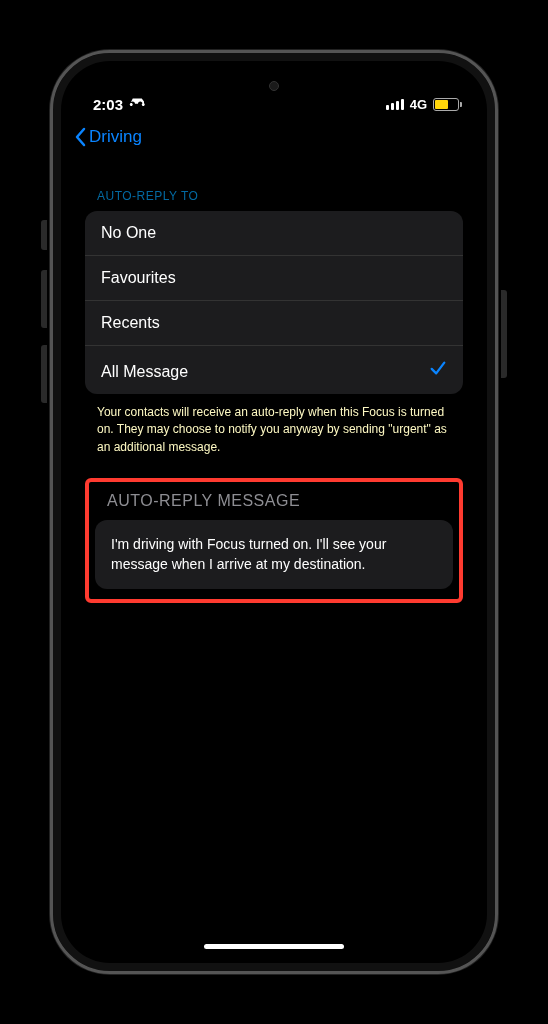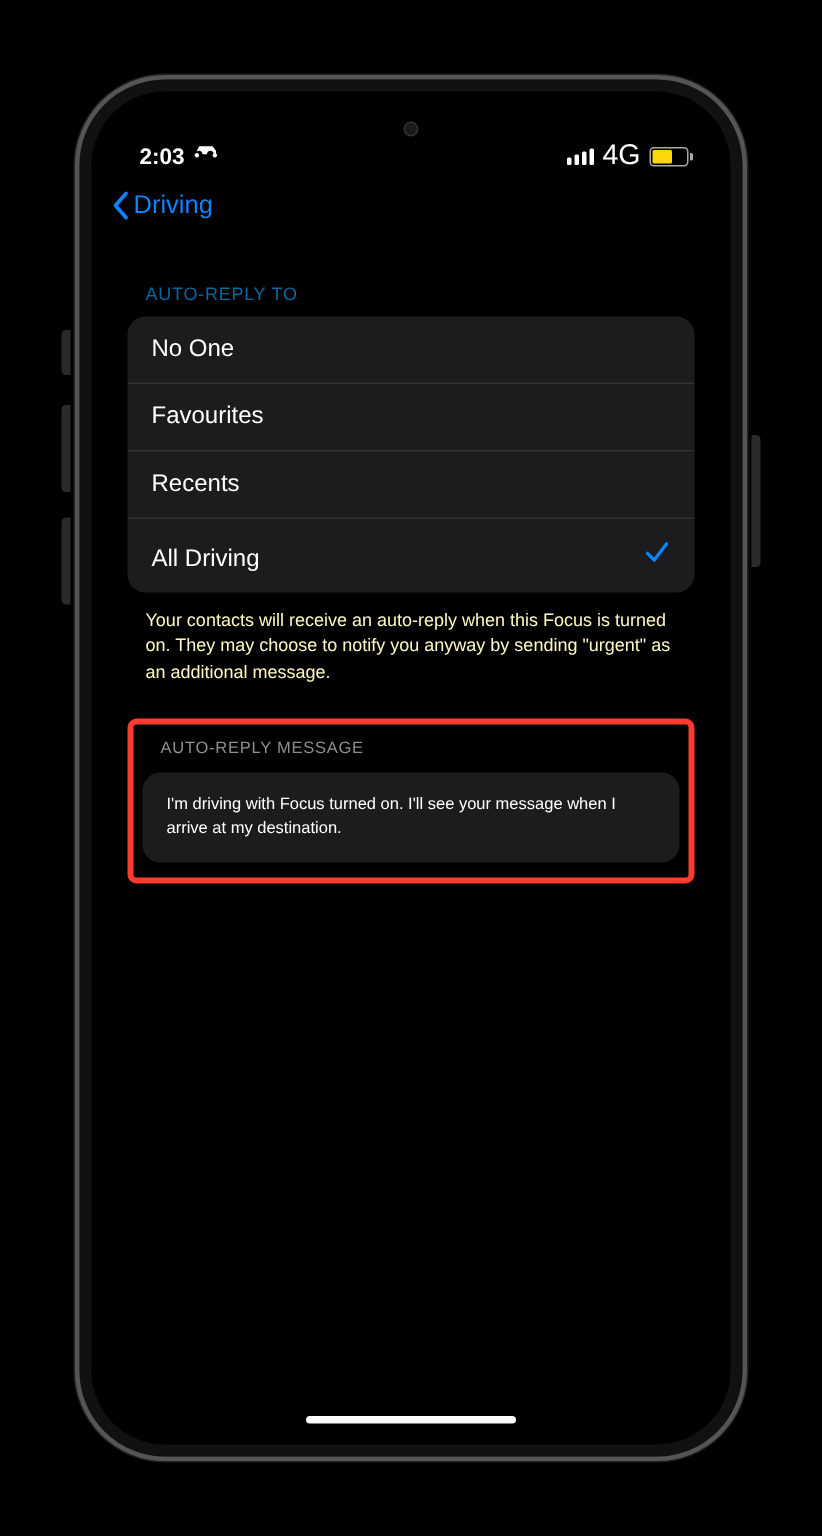--- a/index.html
+++ b/index.html
@@ -56,21 +56,21 @@
     font-size: 15px; font-weight: 600;
   }
   .status-left { display:flex; align-items:center; gap:6px; }
   .status-right { display:flex; align-items:center; gap:6px; }
   .signal { display:flex; align-items:flex-end; gap:2px; }
   .signal span { width:3px; background:#fff; border-radius:1px; }
   .signal span:nth-child(1){height:5px;}
   .signal span:nth-child(2){height:7px;}
   .signal span:nth-child(3){height:9px;}
   .signal span:nth-child(4){height:11px;}
-  .net { font-size:19px; font-weight:400; }
+  .net { font-size:13px; font-weight:700; }
   .battery { width:26px; height:13px; border:1.5px solid #aaa; border-radius:3px; position:relative; }
   .battery::after { content:""; position:absolute; right:-4px; top:3px; width:2px; height:5px; background:#aaa; border-radius:0 1px 1px 0;}
   .battery .fill { position:absolute; left:1px; top:1px; bottom:1px; width:55%; background:#ffd60a; border-radius:1px;}
   .car-icon svg { width:18px; height:14px; }
 
   
   .nav {
     padding: 6px 8px 10px 8px;
     display:flex; align-items:flex-start;
   }
@@ -112,26 +112,26 @@
   .highlight-wrap {
     margin-top: 22px;
     border: 4px solid #ff3b30;
     border-radius: 6px;
     padding: 6px 6px 10px 6px;
   }
   .msg-block {
     background:#1c1c1e;
     border-radius:12px;
     padding:14px 16px;
-    font-size:11px;
+    font-size:14px;
     line-height:1.45;
     color:#fff;
   }
   .msg-header {
-    color:#8e8e93; font-size:11px; letter-spacing:0.5px;
+    color:#8e8e93; font-size:16px; letter-spacing:0.5px;
     padding: 4px 12px 10px 12px;
     text-transform: uppercase;
   }
 
   
   .home-indicator {
     position:absolute; bottom:10px; left:50%; transform:translateX(-50%);
     width:140px; height:5px; background:#fff; border-radius:3px;
   }
 </style>
@@ -187,21 +187,21 @@
         <div class="row">
           <span>No One</span>
         </div>
         <div class="row">
           <span>Favourites</span>
         </div>
         <div class="row">
           <span>Recents</span>
         </div>
         <div class="row">
-          <span>All Driving</span>
+          <span>All Message</span>
           <span class="check">
             <svg viewBox="0 0 20 20" fill="none" stroke="#0a84ff" stroke-width="2.5" stroke-linecap="round" stroke-linejoin="round">
                 <polyline points="3,11 8,16 17,4"></polyline>
               </svg>
           </span>
         </div>
       </div>
 
       <div class="footer-text">Your contacts will receive an auto-reply when this Focus is turned on. They may choose to notify you anyway by sending "urgent" as an additional message.</div>
 

